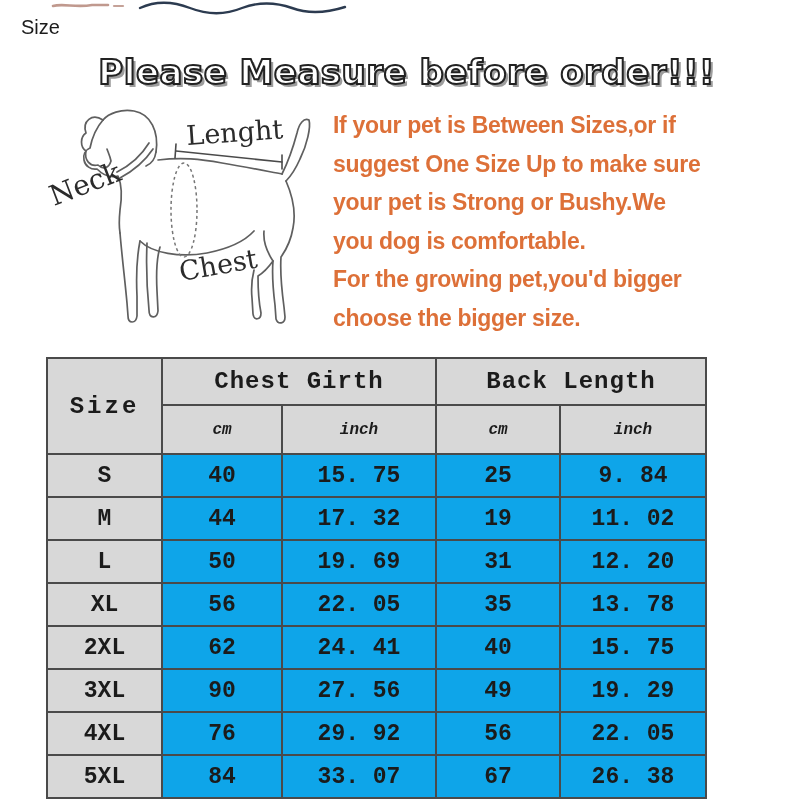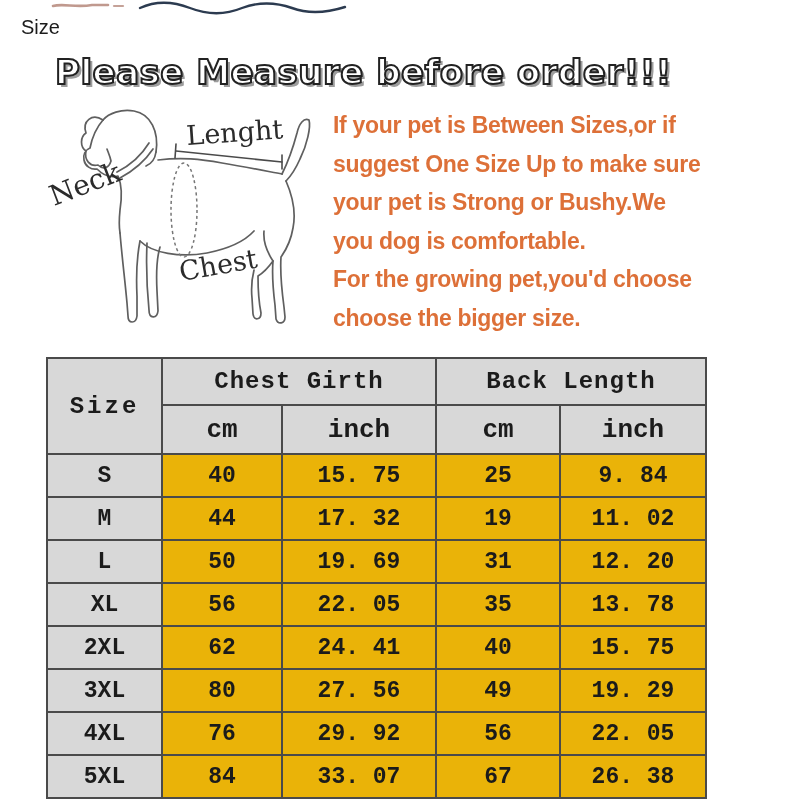--- a/index.html
+++ b/index.html
@@ -29,21 +29,21 @@
     top: 0;
   }
 
   
   .title {
     position: absolute;
     left: 55px;
     top: 52px;
     width: 660px;
     margin: 0;
-    text-align: left;
+    text-align: right;
     font-family: "DejaVu Sans", sans-serif;
     font-weight: bold;
     font-size: 34px;
     letter-spacing: 0.5px;
     color: #ffffff;
     -webkit-text-stroke: 2px #222222;
     text-shadow: 3px 3px 0 #9d9d9d;
     white-space: nowrap;
   }
 
@@ -85,24 +85,24 @@
   }
   .size-table th, .size-table td {
     border: 2px solid #4a4a4a;
     text-align: center;
     vertical-align: middle;
     padding: 0;
     font-weight: bold;
   }
   .size-table thead th { background: #d8d8d8; }
   .size-table .group { font-size: 24px; letter-spacing: 1px; height: 45px; }
-  .size-table .unit { font-size: 26px; height: 47px; }
+  .size-table .unit { font-size: 16px; height: 47px; font-style: italic; }
   .size-table .size-head { letter-spacing: 3px; }
   .size-table tbody tr { height: 43px; }
-  .size-table tbody td { font-size: 23px; background: #eab308; }
+  .size-table tbody td { font-size: 23px; background: #0ea5e9; }
   .size-table tbody td.size-col { background: #d8d8d8; }
 </style>
 </head>
 <body>
 
 <div class="canvas">
 
   <svg class="top-doodles" width="360" height="22" viewBox="0 0 360 22">
     <path d="M53,6 C63,3 76,8 92,5 L108,5" fill="none" stroke="rgba(140,70,50,0.55)" stroke-width="2.6" stroke-linecap="round"></path>
     <path d="M114,6 L123,6" fill="none" stroke="rgba(140,70,50,0.5)" stroke-width="2.2" stroke-linecap="round"></path>
@@ -147,21 +147,21 @@
     <text x="157" y="45" font-size="27" transform="rotate(-4,157,45)">Lenght</text>
     <text x="24" y="106" font-size="28" transform="rotate(-21,24,106)">Neck</text>
     <text x="151" y="181" font-size="27" transform="rotate(-10,151,181)">Chest</text>
   </svg>
 
   <div class="notice">
     <div>If your pet is Between Sizes,or if</div>
     <div>suggest One Size Up to make sure</div>
     <div>your pet is Strong or Bushy.We</div>
     <div>you dog is comfortable.</div>
-    <div>For the growing pet,you'd choose</div>
+    <div>For the growing pet,you'd bigger</div>
     <div>choose the bigger size.</div>
   </div>
 
   <table class="size-table">
     <colgroup>
       <col style="width:115px">
         <col style="width:120px">
         <col style="width:154px">
         <col style="width:124px">
         <col style="width:146px">
@@ -210,21 +210,21 @@
       </tr>
       <tr>
         <td class="size-col">2XL</td>
         <td>62</td>
         <td>24. 41</td>
         <td>40</td>
         <td>15. 75</td>
       </tr>
       <tr>
         <td class="size-col">3XL</td>
-        <td>80</td>
+        <td>90</td>
         <td>27. 56</td>
         <td>49</td>
         <td>19. 29</td>
       </tr>
       <tr>
         <td class="size-col">4XL</td>
         <td>76</td>
         <td>29. 92</td>
         <td>56</td>
         <td>22. 05</td>

